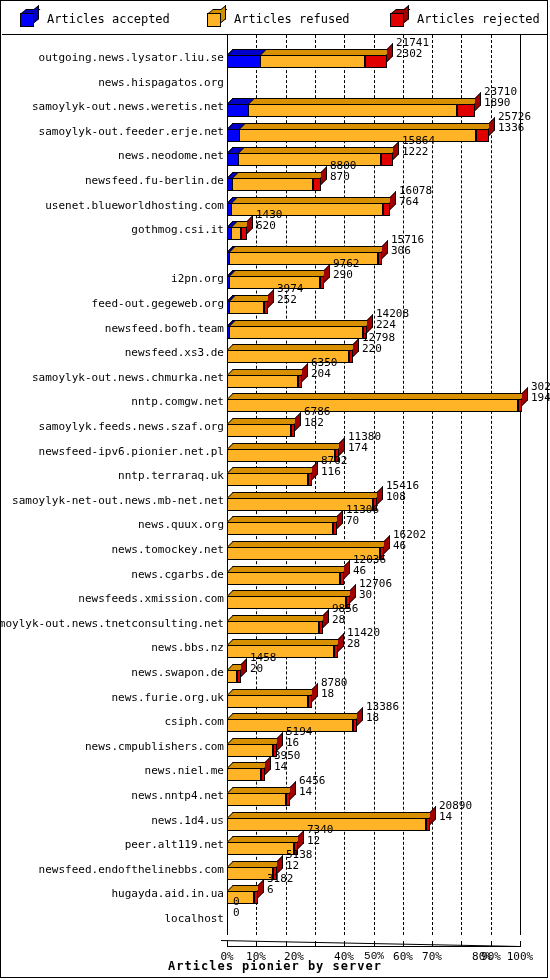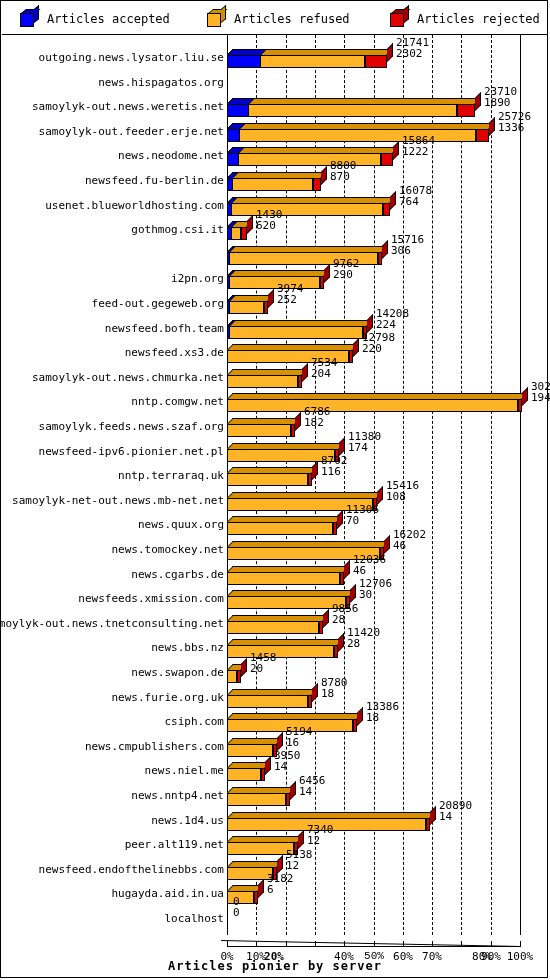--- a/index.html
+++ b/index.html
@@ -356,21 +356,21 @@
         <div class="row" style="top: 329.8px;">
           <div class="row-label">samoylyk-out.news.chmurka.net</div>
           <div class="bar-area">
             <div class="bar3d" style="width: 75px;">
               <div class="cap-top refused" style="left: 0px; width: 75px;"></div>
               <div class="cap-side rejected" style="left: 75px;"></div>
               <div class="seg refused" style="left: 0px; width: 71px;"></div>
               <div class="seg rejected" style="left: 71px; width: 4px;"></div>
             </div>
             <div class="vals" style="left: 84px;">
-              <div>7534</div>
+              <div>6350</div>
               <div>204</div>
             </div>
           </div>
         </div>
         <div class="row" style="top: 354.4px;">
           <div class="row-label">nntp.comgw.net</div>
           <div class="bar-area">
             <div class="bar3d" style="width: 295px;">
               <div class="cap-top refused" style="left: 0px; width: 295px;"></div>
               <div class="cap-side rejected" style="left: 295px;"></div>
@@ -694,21 +694,21 @@
         </div>
       </div>
     <div id="axis">
       <div id="axis-line-slant"></div>
       <div id="axis-line"></div>
     <div class="tick" style="left: 225px;"></div>
         <div class="tick-lbl" style="left: 225px;">0%</div>
         <div class="tick" style="left: 254px;"></div>
         <div class="tick-lbl" style="left: 254px;">10%</div>
         <div class="tick" style="left: 284px;"></div>
-        <div class="tick-lbl" style="left: 272px; font-weight: bold;">20%</div>
+        <div class="tick-lbl" style="left: 292px;">20%</div>
         <div class="tick" style="left: 313px;"></div>
         <div class="tick-lbl" style="left: 313px; margin-top: 40px;">30%</div>
         <div class="tick" style="left: 342px;"></div>
         <div class="tick-lbl" style="left: 342px;">40%</div>
         <div class="tick" style="left: 372px;"></div>
         <div class="tick-lbl" style="left: 372px; font-family: Liberation Mono, monospace;">50%</div>
         <div class="tick" style="left: 401px;"></div>
         <div class="tick-lbl" style="left: 401px;">60%</div>
         <div class="tick" style="left: 430px;"></div>
         <div class="tick-lbl" style="left: 430px;">70%</div>

